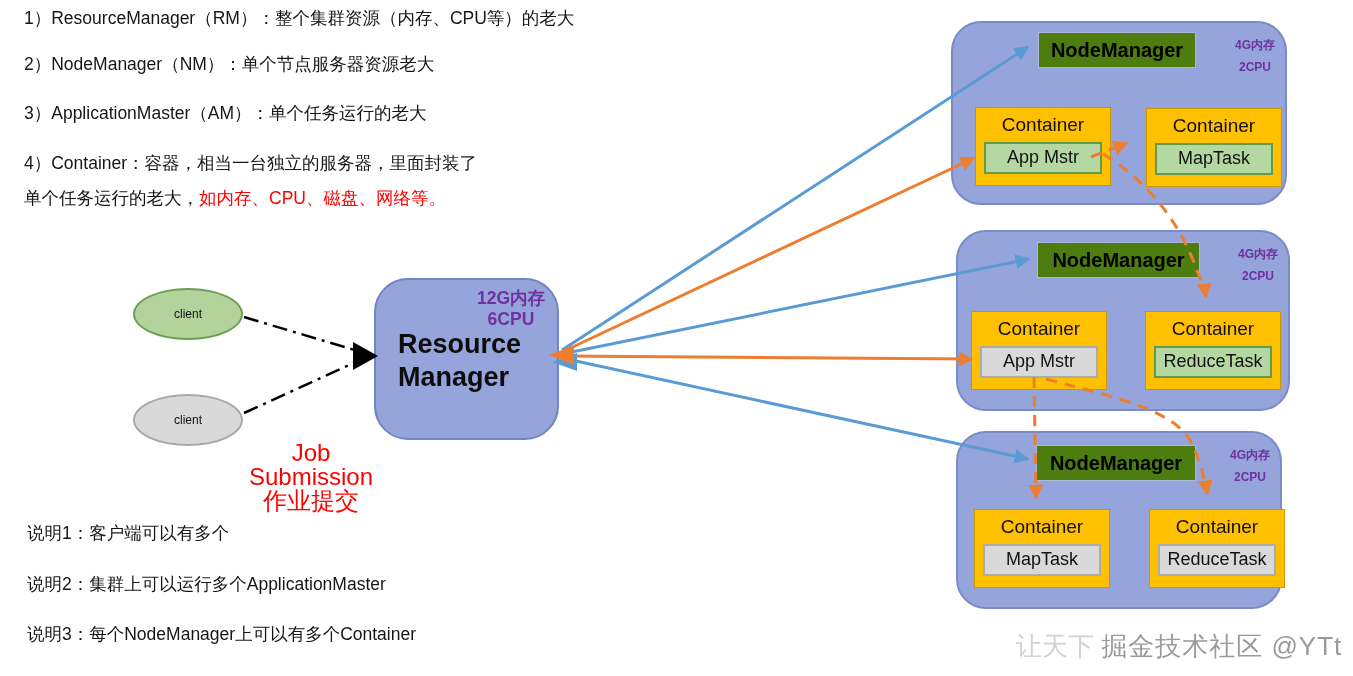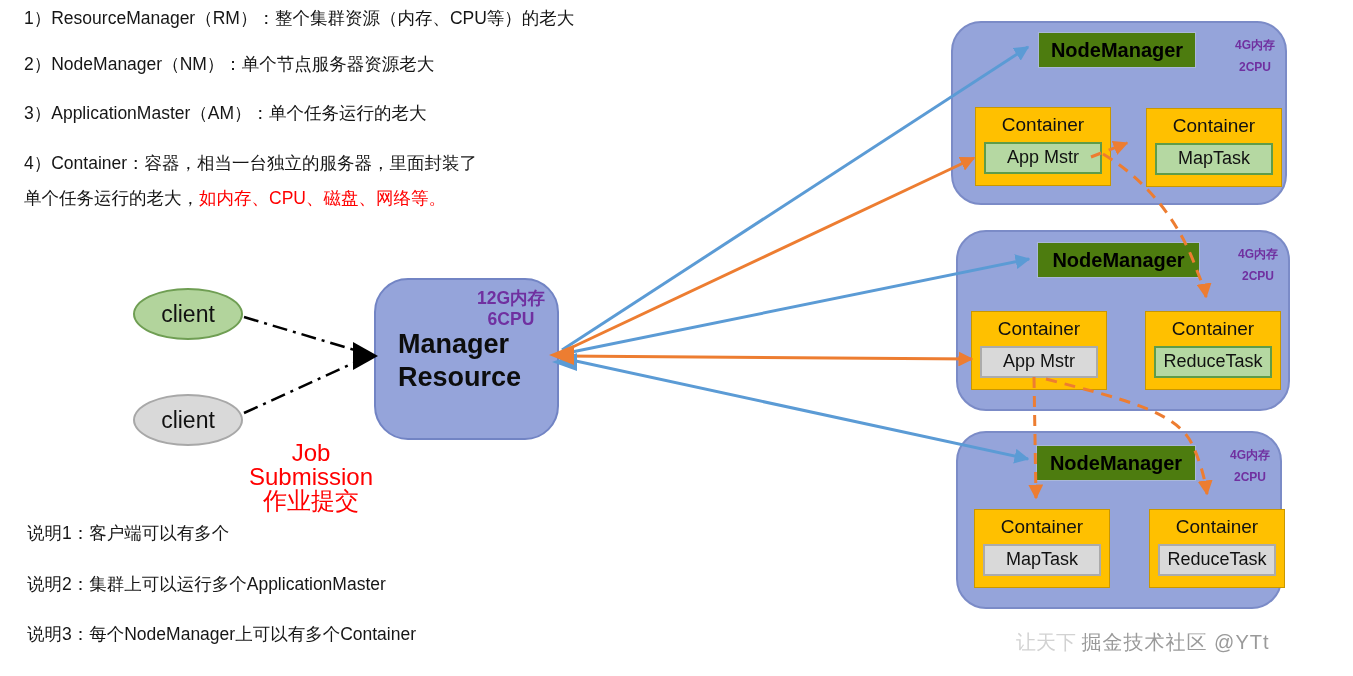--- a/index.html
+++ b/index.html
@@ -19,21 +19,21 @@
   .stage{
     position:relative;width:1353px;height:676px;background:#fff;
     font-family:"Liberation Sans","DejaVu Sans",sans-serif;overflow:hidden;color:#1a1a1a;
   }
   
   .def{position:absolute;left:24px;font-size:17.5px;white-space:nowrap;color:#161616;}
   .d1{top:6px}.d2{top:52px}.d3{top:101px}.d4{top:151px}.d5{top:186px}
   .red{color:var(--red);}
   
   .client{position:absolute;width:106px;height:48px;border-radius:50%;
-    display:flex;align-items:center;justify-content:center;font-size:23px;color:#111;}
+    display:flex;align-items:center;justify-content:center;font-size:12px;color:#111;}
   .client.green{left:133px;top:288px;background:#b2d49c;border:2px solid #6f9e53;}
   .client.gray{left:133px;top:394px;background:#d9d9d9;border:2px solid #a8a8a8;}
   
   .job-sub{position:absolute;left:240px;top:441px;width:142px;text-align:center;
     color:var(--red);font-size:24px;line-height:24px;}
   
   .rm{position:absolute;left:374px;top:278px;width:181px;height:158px;
     background:var(--node-fill);border:2px solid #7284c4;border-radius:34px;}
   .rm-spec{position:absolute;top:8px;right:12px;text-align:center;
     color:var(--purple);font-weight:bold;font-size:17.5px;line-height:21px;}
@@ -57,21 +57,21 @@
   .nm2 .c1{left:13px;top:79px;}  .nm2 .c2{left:187px;top:79px;}
   .nm3 .c1{left:16px;top:76px;}  .nm3 .c2{left:191px;top:76px;}
   .container-label{font-size:19px;color:#111;margin-top:6px;}
   .task-box{margin:6px auto 0;width:114px;height:28px;line-height:26px;font-size:18px;color:#111;}
   .task-box[data-variant="green"]{background:var(--green-fill);border:2px solid var(--green-border);}
   .task-box[data-variant="gray"]{background:var(--gray-fill);border:2px solid var(--gray-border);}
   
   .note{position:absolute;left:27px;font-size:17.5px;white-space:nowrap;color:#161616;}
   .n1{top:521px}.n2{top:572px}.n3{top:622px}
   
-  .watermark{position:absolute;left:1016px;top:629px;font-size:20px;white-space:nowrap;}
+  .watermark{position:absolute;left:1016px;top:629px;font-size:26px;white-space:nowrap;}
   .wm-faint{color:#d2d2d2;}
   .wm-main{color:#9a9a9a;text-shadow:1px 1px 0 #ffffff;letter-spacing:1px;}
   
   svg.arrows{position:absolute;left:0;top:0;z-index:20;pointer-events:none;}
   .l-blue{stroke:var(--arrow-blue);stroke-width:3;fill:none;}
   .l-orange{stroke:var(--arrow-orange);stroke-width:3;fill:none;}
   .dash-orange{stroke:var(--arrow-orange);stroke-width:3;fill:none;stroke-dasharray:11 8;}
   .dashdot{stroke:#000;stroke-width:2.5;fill:none;stroke-dasharray:15 6 3 6;}
   .f-blue{fill:var(--arrow-blue);}
   .f-orange{fill:var(--arrow-orange);}
@@ -99,22 +99,22 @@
     <div>Job Submission</div>
     <div>作业提交</div>
   </div>
 
   <div class="rm">
     <div class="rm-spec">
       <div>12G内存</div>
       <div>6CPU</div>
     </div>
     <div class="rm-title">
+      <div>Resource</div>
       <div>Manager</div>
-      <div>Resource</div>
     </div>
   </div>
 
   <div class="nm nm1">
     <div class="nm-title">NodeManager</div>
     <div class="nm-spec">
       <div>4G内存</div>
       <div>2CPU</div>
     </div>
     <div class="container-box c1">

